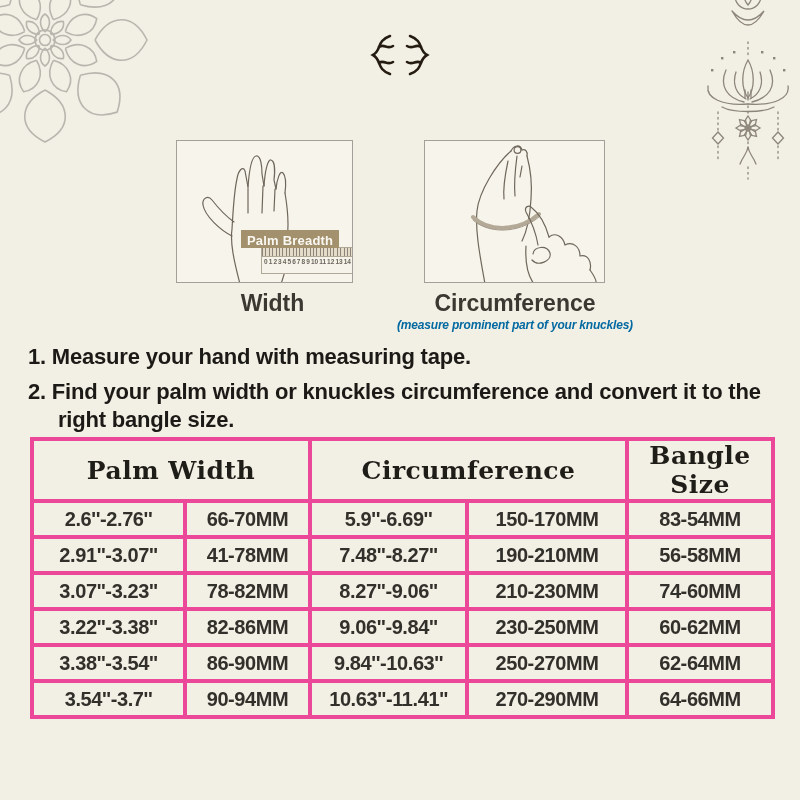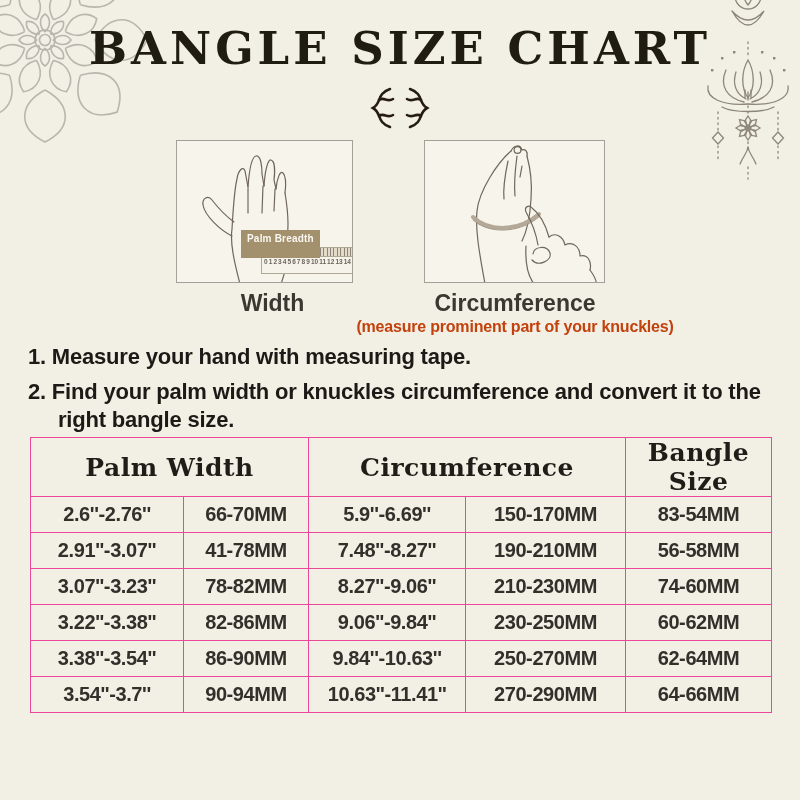--- a/index.html
+++ b/index.html
@@ -46,47 +46,47 @@
     height:9px; background:
       repeating-linear-gradient(90deg,#8d857a 0 1px, rgba(0,0,0,0) 1px 3.4px),
       #e4dcc9;
     border-bottom:1px solid #b0a896;
   }
   .ruler .nums {
     display:flex; justify-content:space-between; padding:1px 2px 0 2px;
     font-size:6.5px; line-height:8px; color:#6b655c; font-weight:700;
   }
   .ruler-label {
-    position:absolute; left:64px; top:89px; height:28px;
-    background:#a3906d; color:#faf8f2; font-size:10px; font-weight:700;
+    position:absolute; left:64px; top:89px; height:18px;
+    background:#a3906d; color:#faf8f2; font-size:13px; font-weight:700;
     padding:3px 6px 0 6px; letter-spacing:.2px; white-space:nowrap;
   }
 
   
   .caption { position:absolute; top:290px; font-weight:700; color:#3a3831; }
   #cap-width { left:184px; width:177px; text-align:center; font-size:23px; }
   #cap-circ  { left:330px; width:370px; text-align:center; }
   #cap-circ .big { font-size:23px; }
-  #cap-circ .note { font-size:16px; margin-top:1px; color:#c2410c; letter-spacing:-0.2px; }
+  #cap-circ .note { font-size:12px; margin-top:1px; color:#0369a1; letter-spacing:-0.2px;font-style:italic; }
 
   
   .instructions { position:absolute; left:28px; top:343px; width:748px; list-style:none; }
   .instructions li {
     font-size:22px; font-weight:600; letter-spacing:-0.2px; line-height:28px;
     margin-bottom:7px; color:#1c1a16;
     padding-left:30px; text-indent:-30px;
   }
 
   
   .size-table {
     position:absolute; left:30px; top:437px; width:741px;
     border-collapse:collapse; table-layout:fixed;
   }
   .size-table th, .size-table td {
-    border:1px solid #ec4899; text-align:center; vertical-align:middle;
+    border:4px solid #ec4899; text-align:center; vertical-align:middle;
     background:transparent;
   }
   .size-table th {
     height:50px;
     font-family:"DejaVu Serif","Liberation Serif",serif;
     font-weight:600; font-size:25px; letter-spacing:.5px; color:#1f1d18;
   }
   .size-table td {
     height:36px; font-size:20px; font-weight:700;
     letter-spacing:-0.4px; color:#32302b;
@@ -171,21 +171,20 @@
       <path d="M0,-12 L3.5,-6.5 0,-2 -3.5,-6.5 Z" transform="rotate(225)"></path>
       <path d="M0,-12 L3.5,-6.5 0,-2 -3.5,-6.5 Z" transform="rotate(270)"></path>
       <path d="M0,-12 L3.5,-6.5 0,-2 -3.5,-6.5 Z" transform="rotate(315)"></path>
     </g>
   <line x1="60" y1="148" x2="60" y2="157" stroke-dasharray="1.5 4"></line>
   <path d="M52,170 C55,162 59,160 60,153 M68,170 C65,162 61,160 60,153"></path>
   <line x1="60" y1="173" x2="60" y2="185" stroke-dasharray="1.5 4"></line>
 </svg>
 
 <div class="header">
-  <div class="title">BANGLE SIZE CHART</div>
   <div class="badge-row">
     <svg class="flourish" viewBox="0 0 30 44" fill="none" stroke="#241c10" stroke-width="2.6" stroke-linecap="round">
       <path d="M24,3 C10,8 16,17 7,22 C16,27 10,36 24,41"></path>
       <path d="M13,14 C18,10 21,17 27,13"></path>
       <path d="M13,30 C18,26 21,33 27,29"></path>
     </svg>
     <svg class="flourish right" viewBox="0 0 30 44" fill="none" stroke="#241c10" stroke-width="2.6" stroke-linecap="round">
       <path d="M24,3 C10,8 16,17 7,22 C16,27 10,36 24,41"></path>
       <path d="M13,14 C18,10 21,17 27,13"></path>
       <path d="M13,30 C18,26 21,33 27,29"></path>

